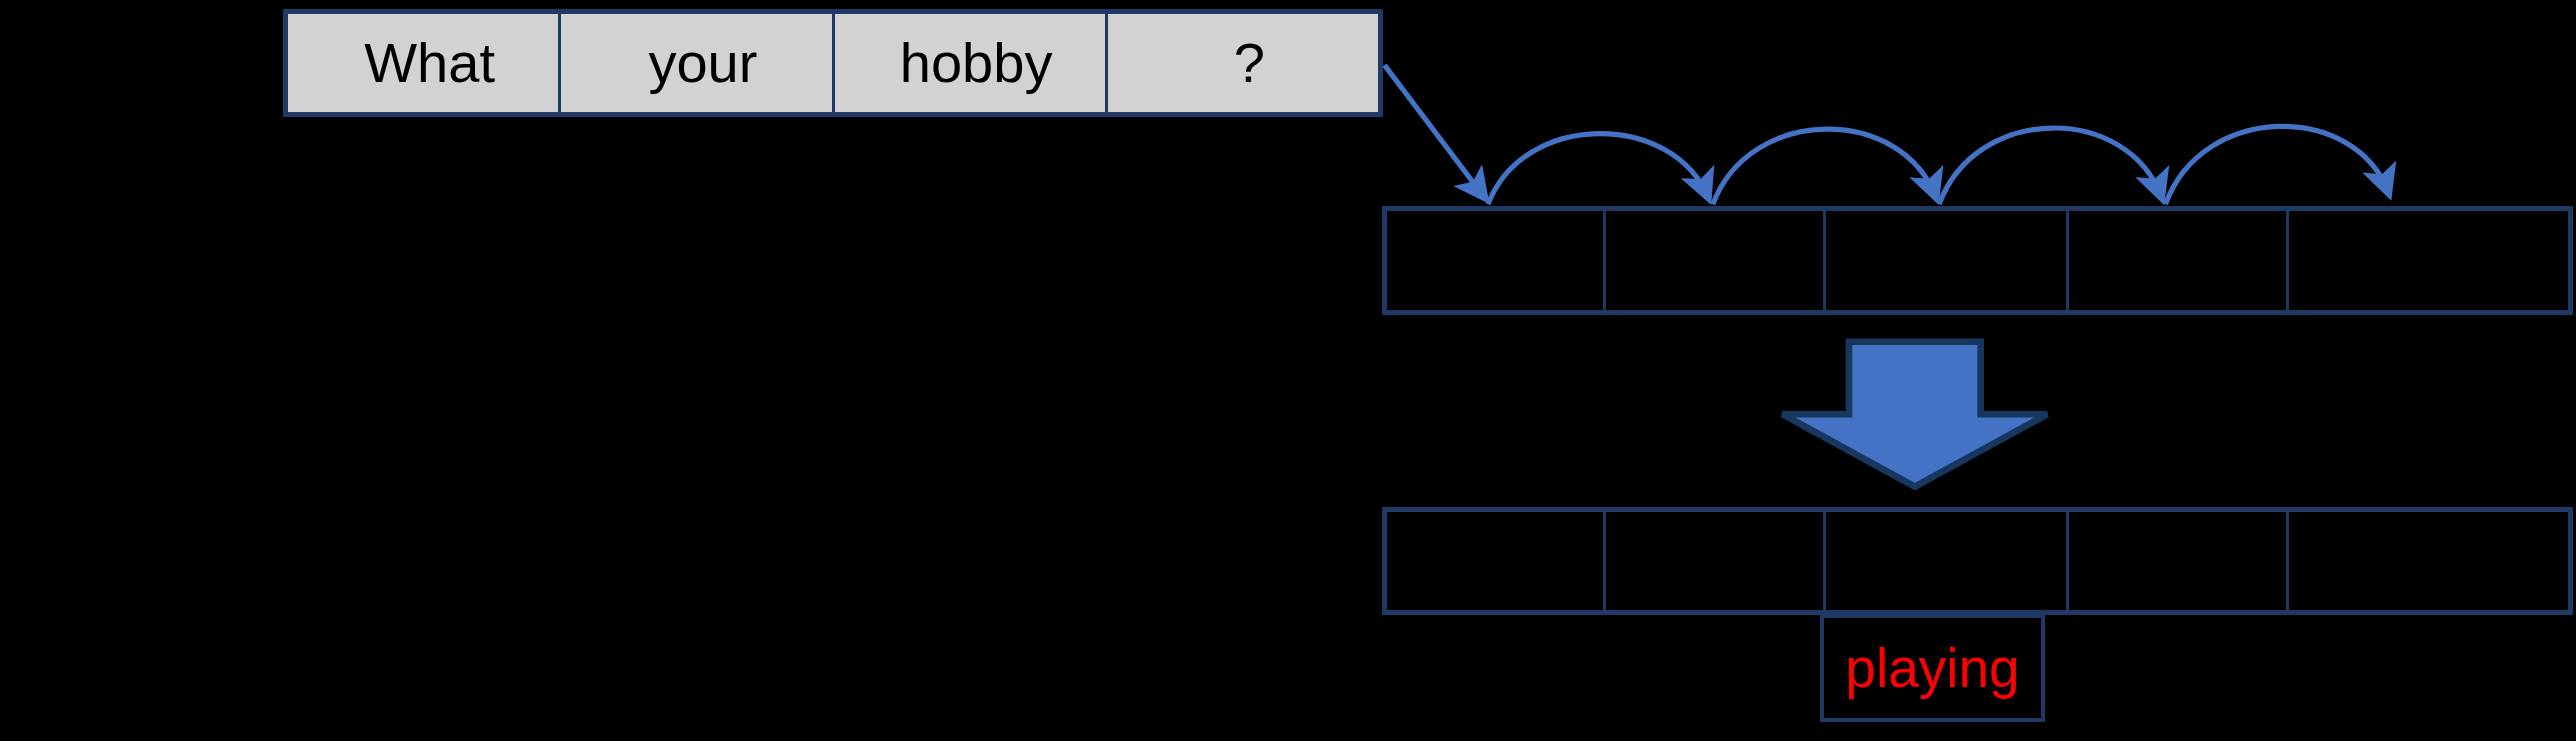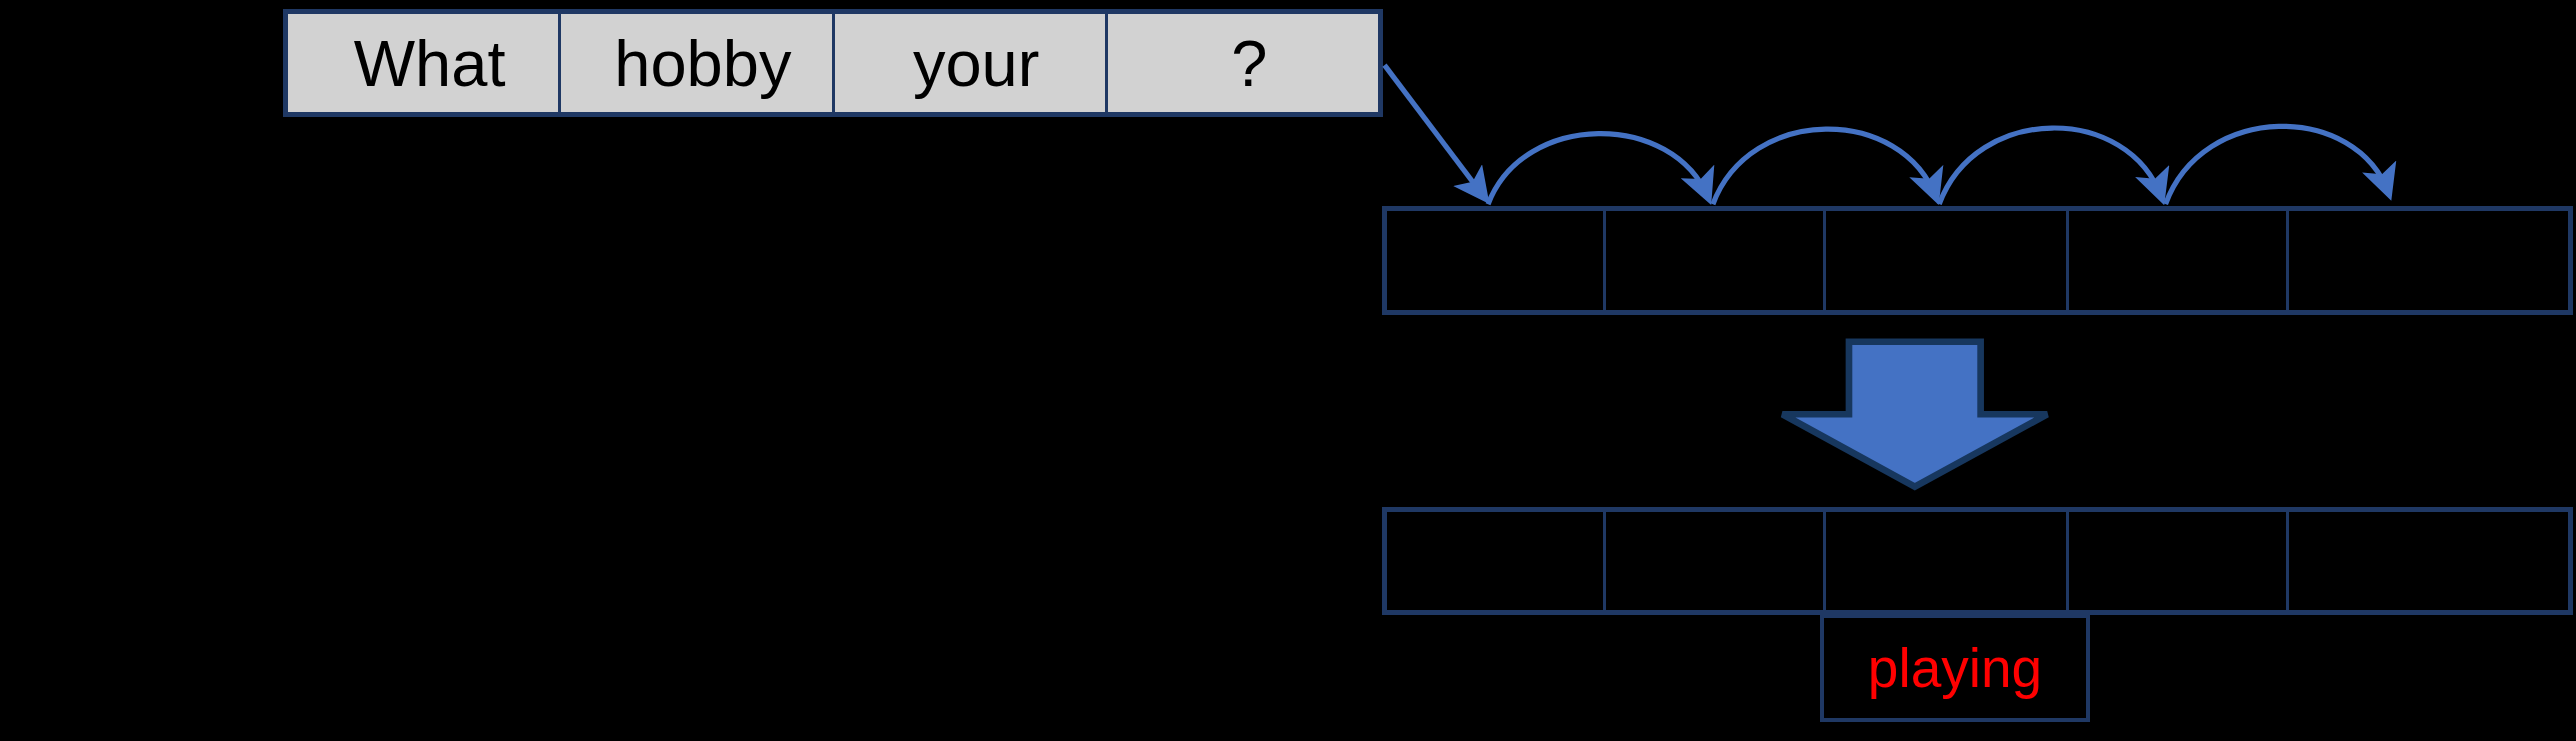--- a/index.html
+++ b/index.html
@@ -33,21 +33,21 @@
   }
   .src-cell {
     flex: 1 1 0;
     display: flex;
     align-items: center;
     justify-content: center;
     background: #D2D2D2;
     border-right: 3px solid #1F3864;
     box-sizing: border-box;
     color: #000000;
-    font-size: 65px;
+    font-size: 56px;
     line-height: 1;
     font-weight: 400;
     margin-left: 13px;
   }
   .src-cell:last-child { border-right: none; }
 
   
   .grid-table {
     position: absolute;
     display: flex;
@@ -74,21 +74,21 @@
     top: 507px;
     width: 1191px;
     height: 108px;
   }
 
   
   .out-cell {
     position: absolute;
     left: 1820px;
     top: 614px;
-    width: 270px;
+    width: 225px;
     height: 108px;
     border: 4.4px solid #1F3864;
     box-sizing: border-box;
     display: flex;
     align-items: center;
     justify-content: center;
     color: #FF0000;
     font-size: 55px;
     line-height: 1;
     font-weight: 400;
@@ -105,22 +105,22 @@
     pointer-events: none;
   }
 </style>
 </head>
 <body>
 
 <div id="stage">
 
   <div class="src-table">
     <div class="src-cell">What</div>
+    <div class="src-cell">your</div>
     <div class="src-cell">hobby</div>
-    <div class="src-cell">your</div>
     <div class="src-cell">?</div>
   </div>
 
   <svg class="overlay" viewBox="0 0 3483 1003" xmlns="http://www.w3.org/2000/svg">
     <defs>
       <marker id="arrowhead" markerWidth="7" markerHeight="7" refX="5.6" refY="3.5" orient="auto" markerUnits="strokeWidth">
         <path d="M0,0 L7,3.5 L0,7 L1.6,3.5 Z" fill="#4472C4"></path>
       </marker>
     </defs>
 

